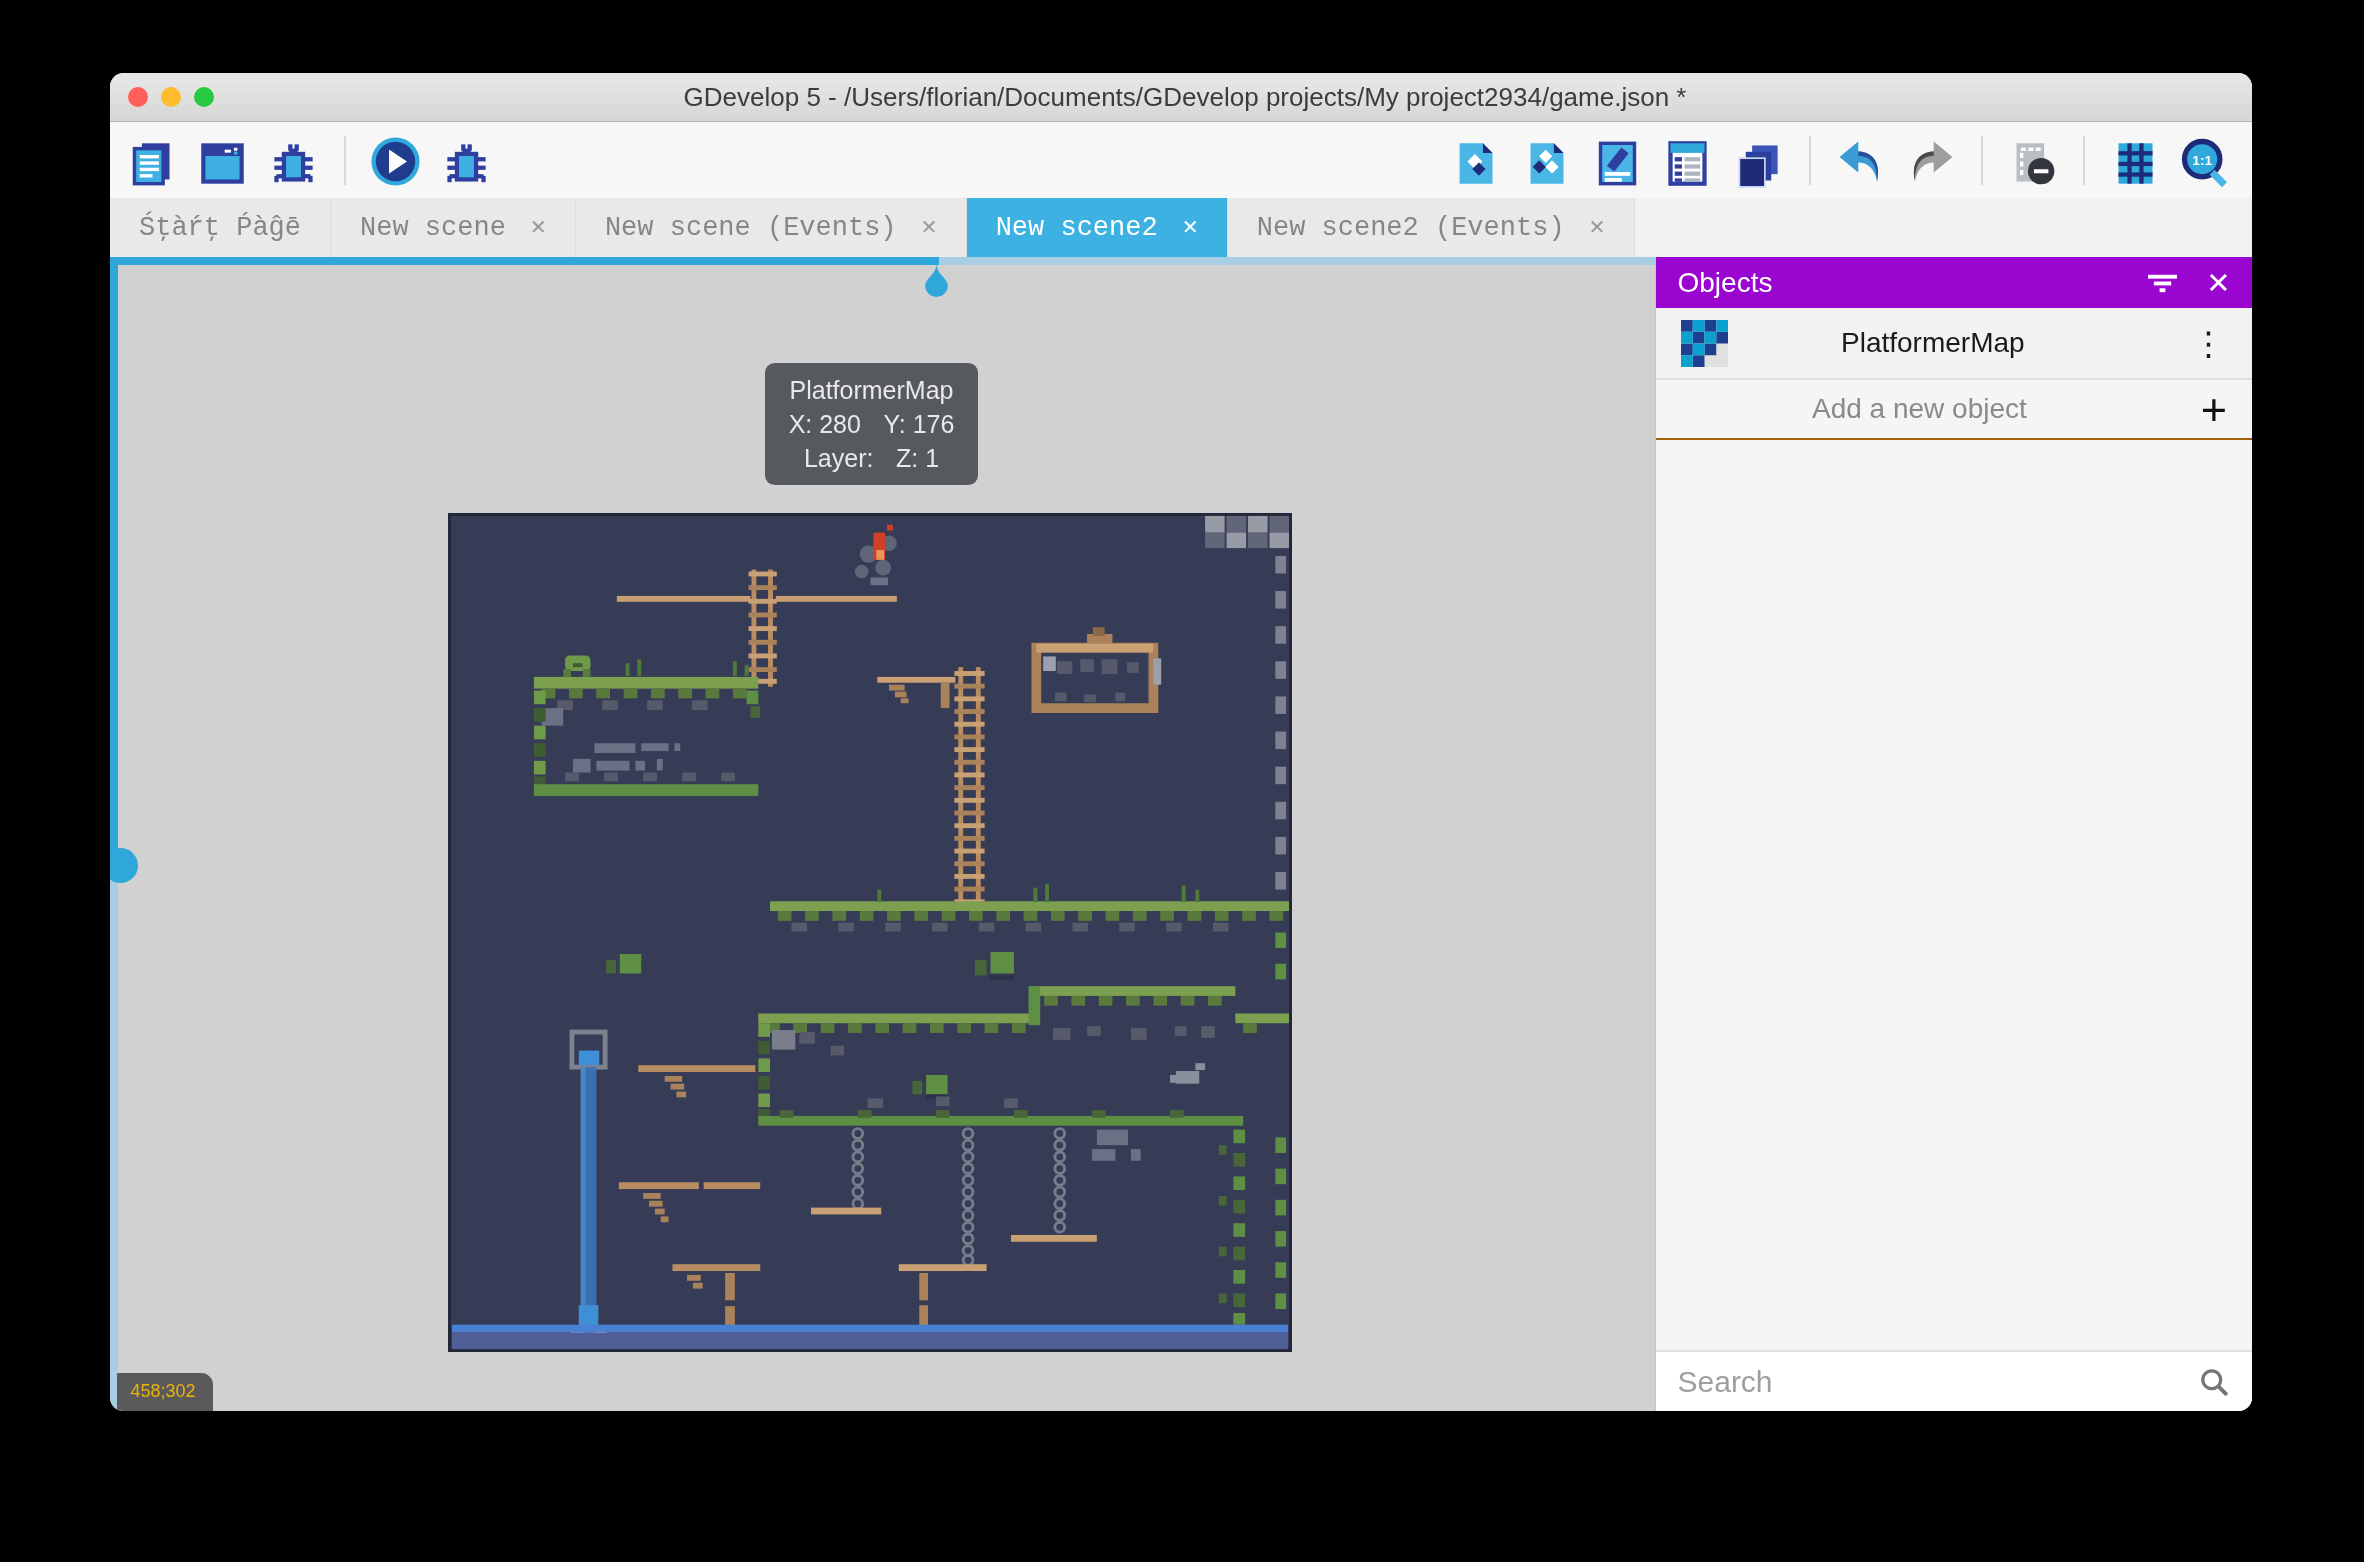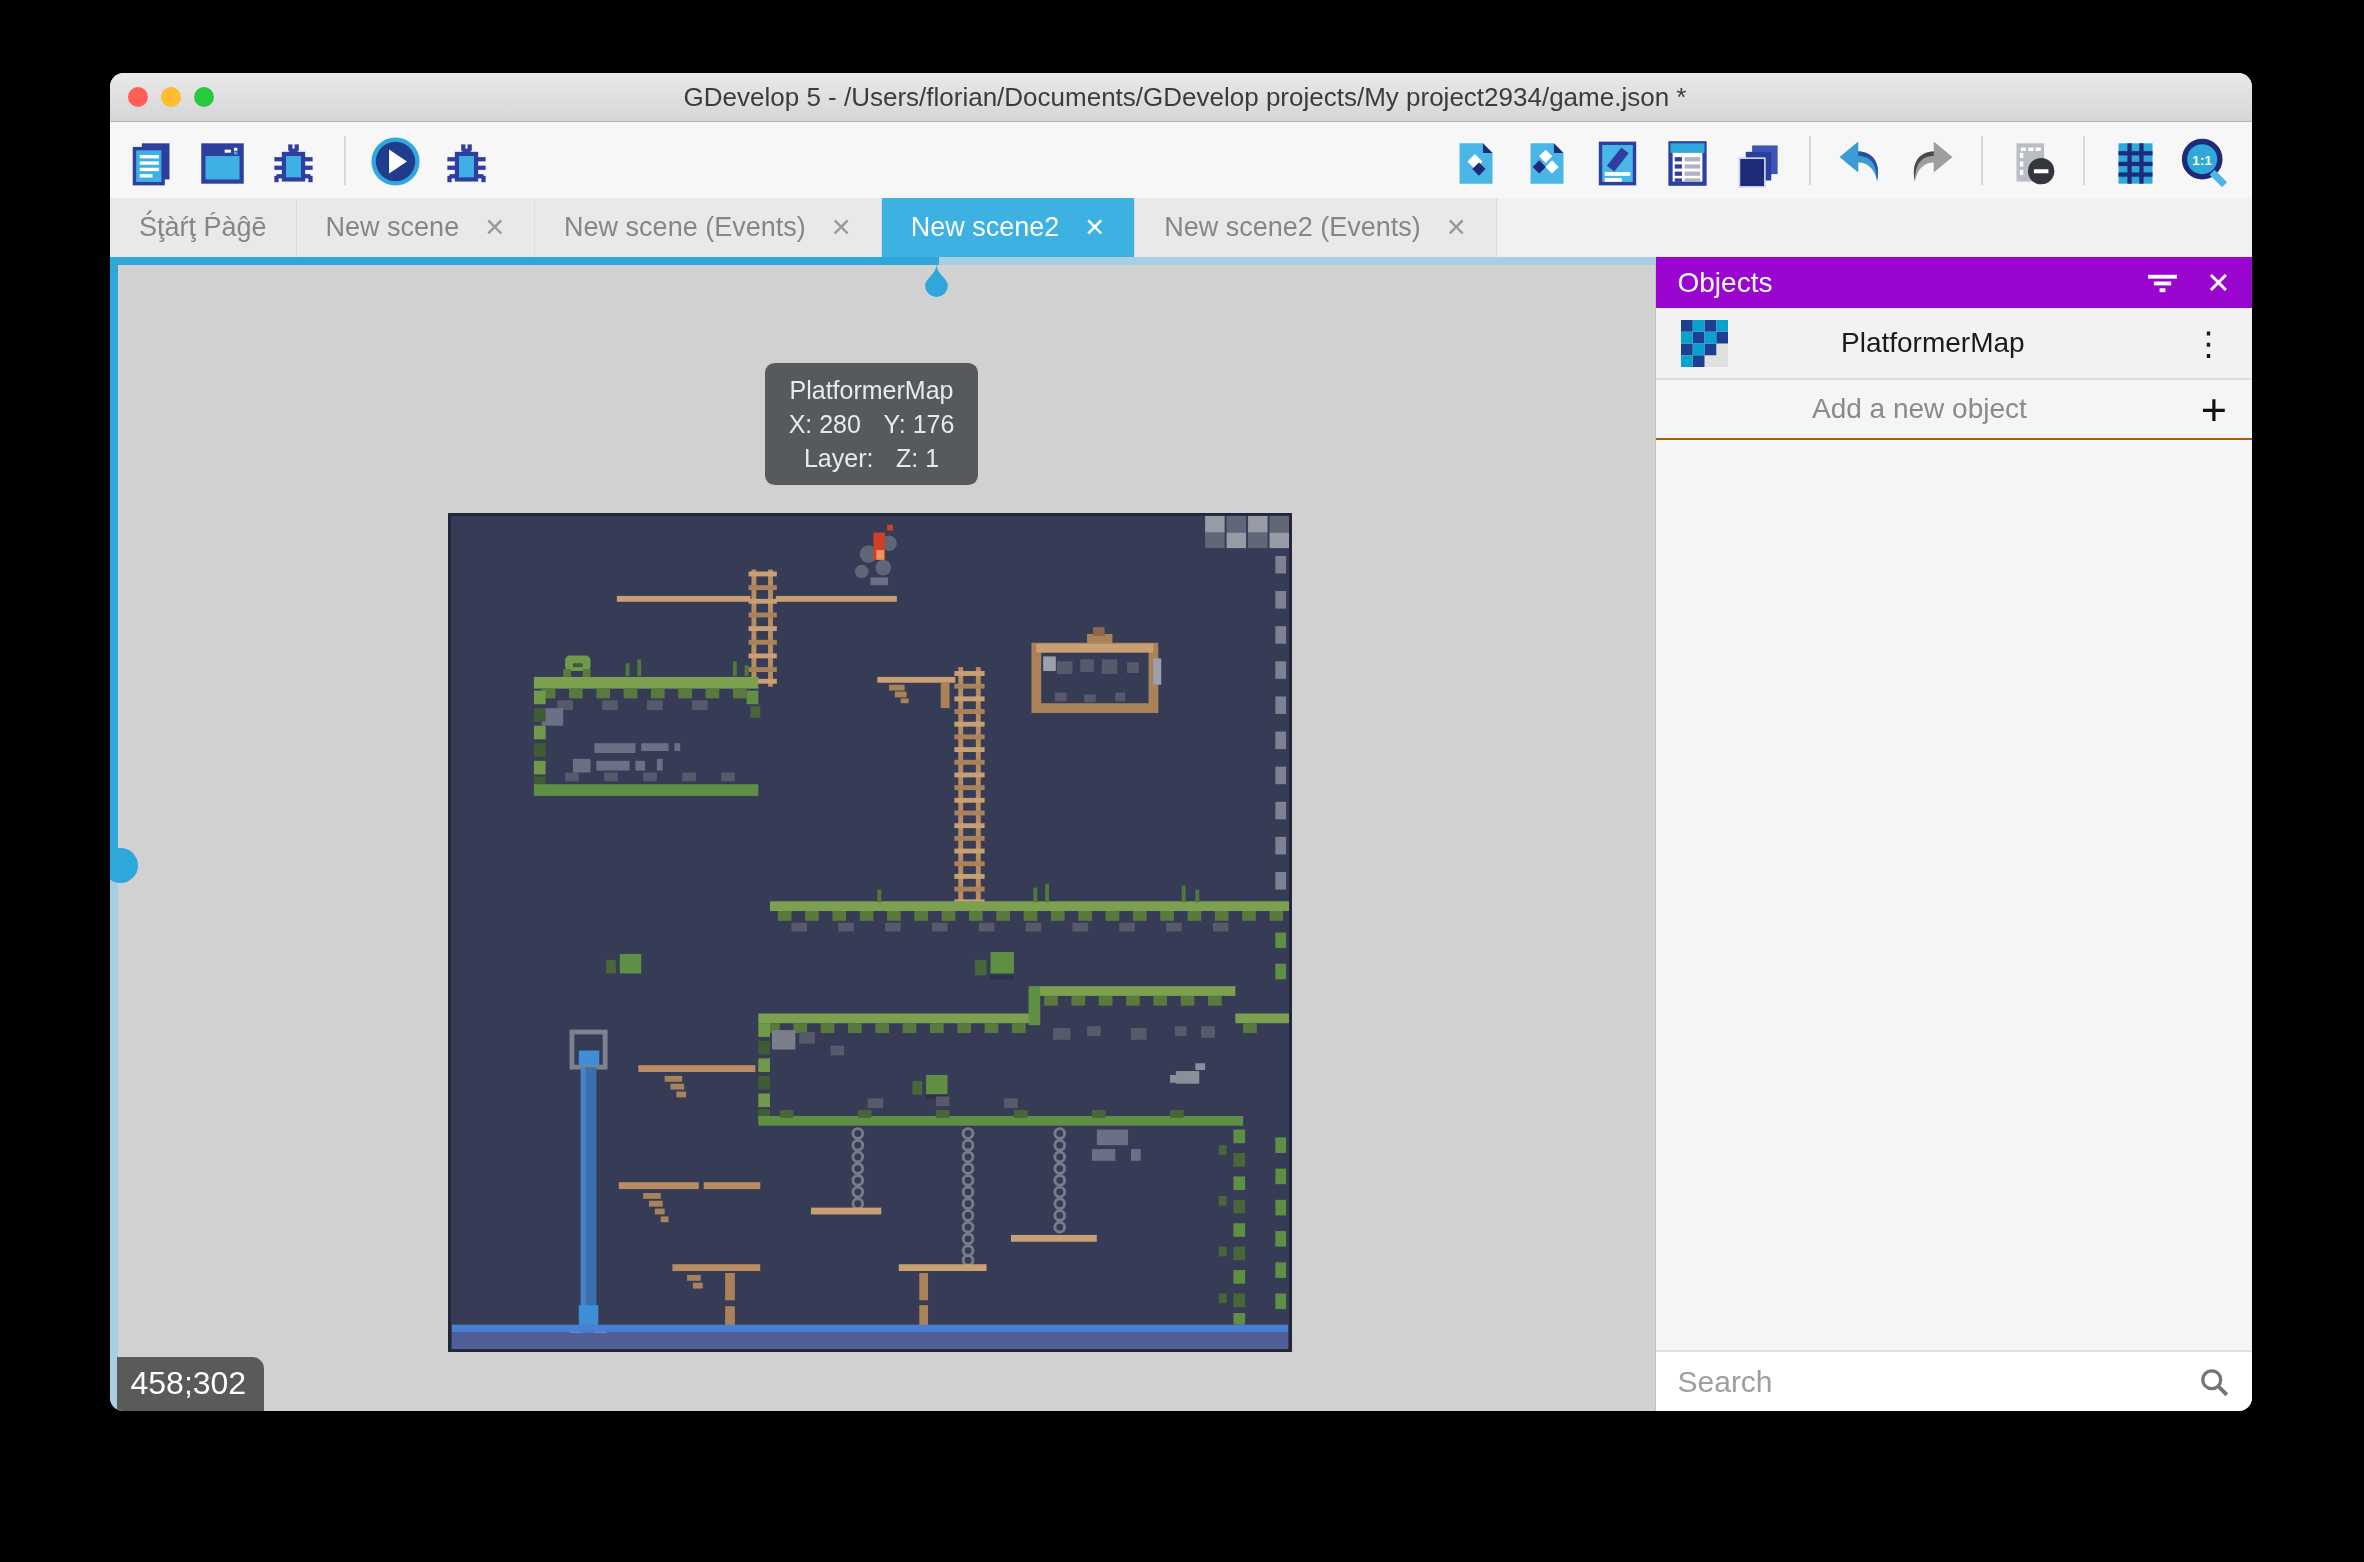--- a/index.html
+++ b/index.html
@@ -20,21 +20,21 @@
   .title-text { position:absolute; left:8px; right:0; text-align:center; font-size:26px; color:#3c3c3c; }
 
   
   .toolbar { height:76px; background:#f7f7f7; display:flex; align-items:center; justify-content:space-between; }
   .tb-group { display:flex; align-items:center; gap:13.7px; }
   .tb-left { margin-left:13.7px; } .tb-right { margin-right:17.6px; }
   .tb-btn { width:57px; height:57px; display:flex; align-items:flex-end; justify-content:center; cursor:pointer; }
   .tb-sep { width:2px; height:49px; background:#d8d8d8; margin:0 7.8px; }
 
   
-  .tabbar { height:59px; background:#f1f1f1; display:flex; align-items:stretch; }
+  .tabbar { height:59px; background:#f1f1f1; display:flex; align-items:stretch;font-family:Liberation Mono, monospace; }
   .tab { display:flex; align-items:center; gap:25px; padding:0 29px; background:#e9e9e9;
          border-right:1px solid #dcdcdc; font-size:27px; color:#868686; cursor:pointer; white-space:nowrap; }
   .tab .tab-close { font-size:25px; color:#999; line-height:1; }
   .tab.active { background:#3cb1e2; color:#fff; }
   .tab.active .tab-close { color:#fff; }
 
   
   .main { display:flex; height:1155px; }
   .canvas-area { position:relative; flex:1; background:#d1d1d1; overflow:hidden; }
 
@@ -45,22 +45,22 @@
   .vbar-fill { position:absolute; left:0; top:0; width:7.8px; height:597px; background:#2fa7da; }
   .vhandle { position:absolute; left:-6.8px; top:583px; width:35px; height:35px; border-radius:50%; background:#2fa7da; }
 
   .map-wrap { position:absolute; left:338px; top:256px; width:844px; height:839px; }
 
   .tooltip { position:absolute; left:655px; top:106px; width:213px; padding:9.8px 5.9px;
              background:rgba(82,86,90,0.97); border-radius:9.8px; text-align:center;
              color:#e9e9e9; font-size:25px; line-height:34px; z-index:8; }
   .tt-row span { margin:0 7.8px; }
 
-  .coord-badge { position:absolute; left:6.8px; bottom:0; background:#5a5a5a; color:#ffffff;
-                 font-size:32px; padding:7.8px 17.6px 9.8px 13.7px; border-radius:0 11.7px 0 0; z-index:9; }
+  .coord-badge { position:absolute; left:6.8px; bottom:0; background:#5a5a5a; color:#eab308;
+                 font-size:18px; padding:7.8px 17.6px 9.8px 13.7px; border-radius:0 11.7px 0 0; z-index:9; }
 
   
   .panel { width:597px; background:#f5f5f5; border-left:1px solid #c4c4c4; display:flex; flex-direction:column; }
   .panel-header { height:51px; background:#9a06d0; color:#fff; display:flex; align-items:center; padding:0 21.5px; }
   .panel-title { font-size:28px; flex:1; }
   .panel-header .hdr-icon { margin-left:27px; cursor:pointer; display:flex; align-items:center; }
   .obj-row { height:72px; display:flex; align-items:center; border-bottom:2px solid #ddd; background:#f2f2f2; cursor:pointer; }
   .obj-thumb { width:47px; height:47px; margin-left:25px; }
   .obj-name { font-size:28px; color:#1a1a1a; margin-left:113px; flex:1; }
   .obj-menu { font-size:33px; color:#1a1a1a; margin-right:27px; cursor:pointer; letter-spacing:0; }

